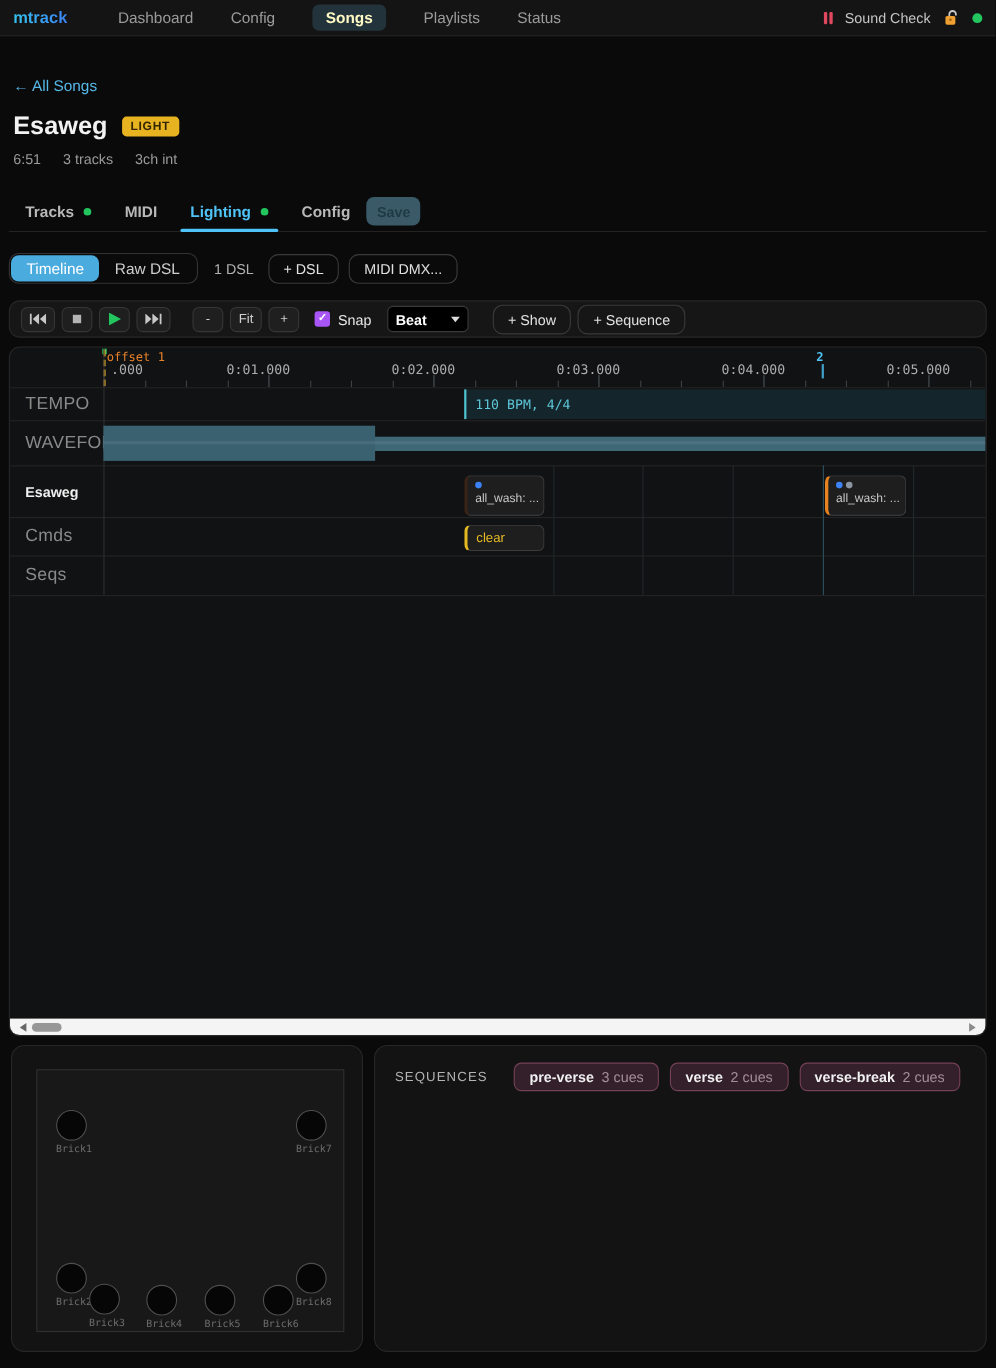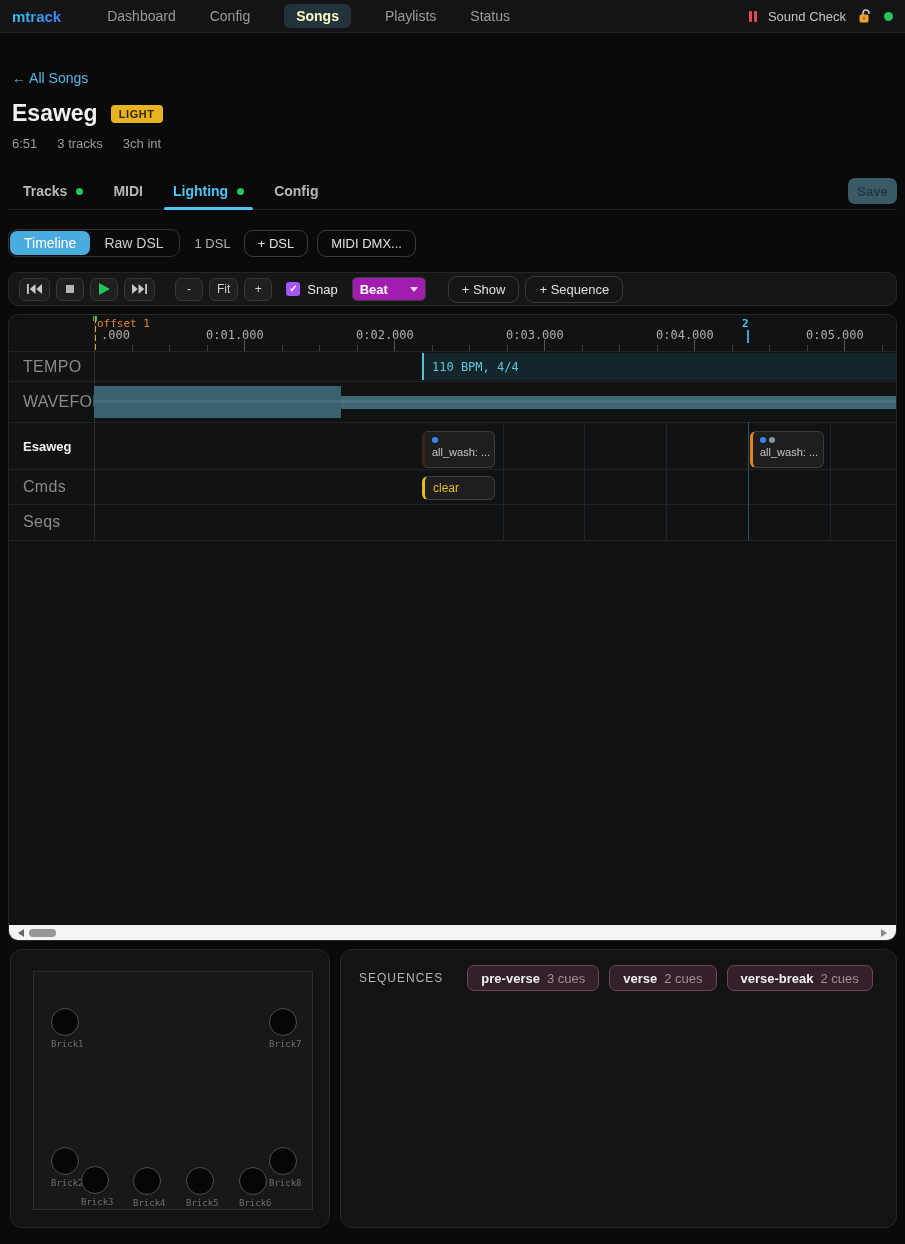--- a/index.html
+++ b/index.html
@@ -37,21 +37,21 @@
   .back-link { display:inline-block; margin:37px 0 0 4px; font-size:14px; color:#56b8e8; text-decoration:none; cursor:pointer; }
   .title-row { display:flex; align-items:center; gap:13px; margin:13px 0 0 4px; }
   .title-row h1 { font-size:23px; color:#f2f2f2; }
   .badge {
     background:var(--amber,#e8b321); color:#332600; font-size:11px; font-weight:bold;
     letter-spacing:0.6px; padding:3px 8px; border-radius:4px;
   }
   .meta-row { display:flex; gap:20px; margin:9px 0 0 4px; font-size:13px; color:#9a9a9a; }
 
   
-  .tabs-row { display:flex; align-items:flex-end; justify-content:space-between; margin-top:24px; border-bottom:1px solid #232323; }
+  .tabs-row { display:flex; align-items:flex-end; margin-top:24px; border-bottom:1px solid #232323; }
   .tabs { display:flex; }
   .tab { display:flex; align-items:center; gap:9px; padding:8px 15px 10px; font-size:14px; font-weight:600; color:#b8b8b8; cursor:pointer; position:relative; }
   .tab .tab-dot { display:none; width:7px; height:7px; border-radius:50%; background:var(--green,#22c55e); }
   .tab.has-dot .tab-dot { display:block; }
   .tab.active { color:var(--accent,#4fc3f7); }
   .tab.active::after { content:""; position:absolute; left:6px; right:6px; bottom:-1px; height:3px; border-radius:2px; background:var(--accent,#4fc3f7); }
   .save-btn {
     margin-bottom:5px; width:49px; height:26px; border:none; border-radius:7px;
     background:#3a5a68; color:#1f3a45; font-weight:bold; font-size:13px; cursor:pointer;
     font-family:"Liberation Sans",sans-serif;
@@ -76,21 +76,21 @@
   .t-btn {
     height:23px; min-width:28px; padding:0 7px; background:#1f1f1f; border:1px solid #363636; border-radius:6px;
     display:inline-flex; align-items:center; justify-content:center; cursor:pointer;
     color:#d0d0d0; font-size:12px; font-family:"Liberation Sans",sans-serif;
   }
   .gap-lg { width:8px; }
   .snap-wrap { display:flex; align-items:center; gap:7px; margin-left:8px; cursor:pointer; }
   .checkbox { width:14px; height:14px; border-radius:3px; background:var(--purple,#a855f7); color:#fff; font-size:10px; line-height:14px; text-align:center; font-weight:bold; }
   .snap-label { font-size:13px; color:#e8e8e8; }
   .grid-select {
-    margin-left:8px; width:74px; height:24px; background:#a21caf; border:1px solid #3a3a3a; border-radius:5px;
+    margin-left:8px; width:74px; height:24px; background:#000000; border:1px solid #3a3a3a; border-radius:5px;
     display:flex; align-items:center; justify-content:space-between; padding:0 7px; cursor:pointer;text-align:center;
   }
   .grid-select .val { font-size:13px; font-weight:bold; color:#fff; }
   .chev { width:0; height:0; border-left:4px solid transparent; border-right:4px solid transparent; border-top:5px solid #ddd; }
   .push { width:10px; }
 
   
   .timeline-card {
     position:relative; margin-top:8px; height:627px; background:#111213;
     border:1px solid #272727; border-radius:10px; overflow:hidden;

